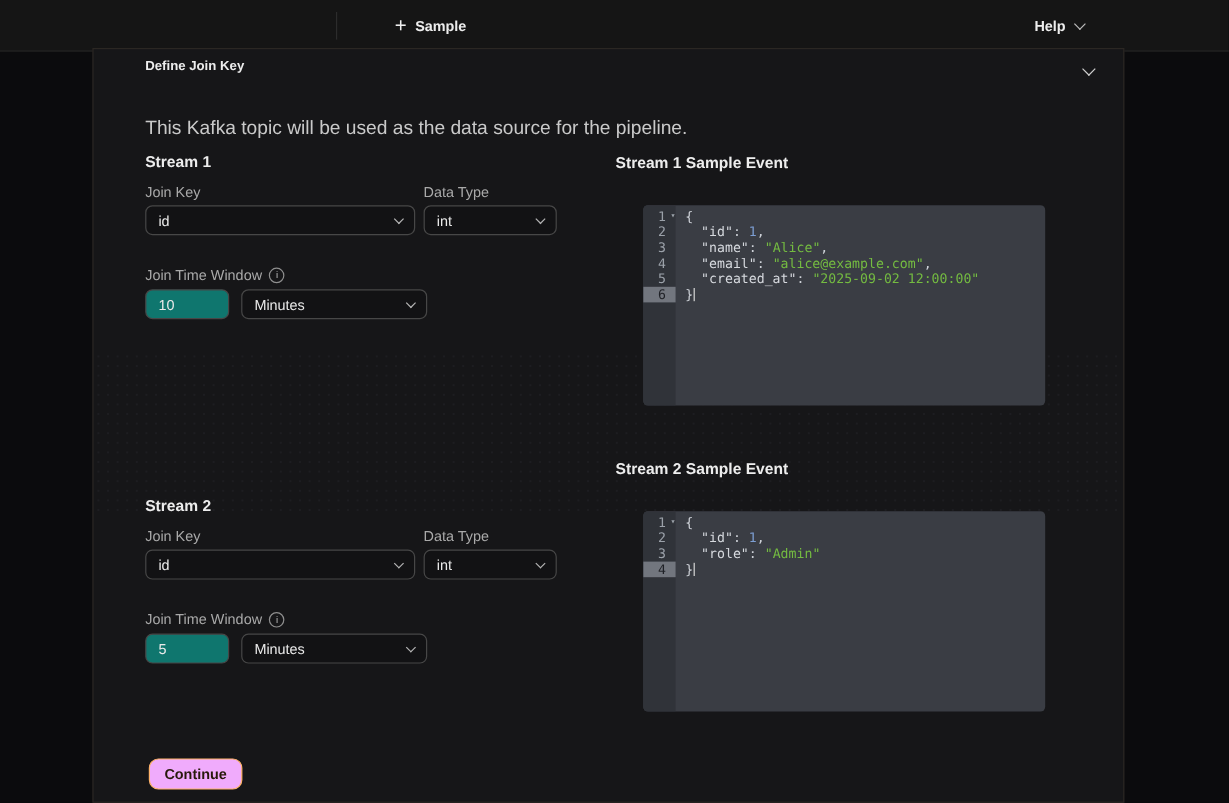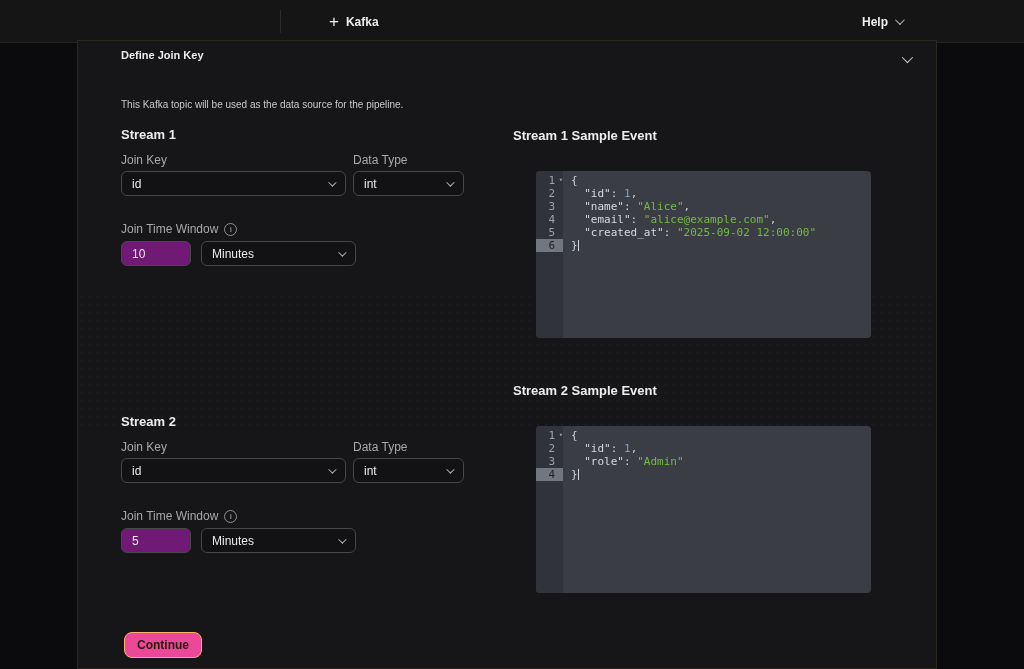--- a/index.html
+++ b/index.html
@@ -34,40 +34,40 @@
   
   .panel { position:absolute; left:77px; top:40px; width:860px; height:629px;
     background:#161618; border:1px solid #2b2723; }
   .dots-band { position:absolute; left:0; top:252px; width:100%; height:135px; pointer-events:none;
     background-image:radial-gradient(circle,#232328 1px, transparent 1.2px);
     background-size:8px 8px; opacity:.55; }
   .panel-title { position:absolute; left:43px; top:8px; font-size:11px; font-weight:700; color:#ededed; }
   .panel-chevron { position:absolute; left:819px; top:9px; width:18px; height:18px;
     display:flex; align-items:center; justify-content:center; cursor:pointer; }
   .panel-chevron .chev { width:8px; height:8px; border-color:#cfcfcf; }
-  .panel-desc { position:absolute; left:43px; top:58px; font-size:10px; color:#c9c9c9; }
+  .panel-desc { position:absolute; left:43px; top:58px; font-size:16px; color:#c9c9c9; }
 
   
   .stream-form { position:absolute; left:43px; width:345px; height:180px; }
   .stream-form.s1 { top:86px; }
   .stream-form.s2 { top:341px;margin-top:32px; }
   .stream-heading { position:absolute; left:0; top:0; font-size:13px; font-weight:700; color:#ededed; }
   .field-label { position:absolute; font-size:12px; color:#a9a9a9; }
   .lbl-joinkey { left:0; top:26px; }
   .lbl-datatype { left:232px; top:26px; }
   .lbl-jtw { left:0; top:95px; display:flex; align-items:center; gap:6px; }
   .info-icon { width:13px; height:13px; border:1px solid #8f8f8f; border-radius:50%;
     display:inline-flex; align-items:center; justify-content:center; font-size:8px; color:#bdbdbd; cursor:pointer; }
   .select-box, .text-input { position:absolute; height:25px; background:#121214;
     border:1px solid #474747; border-radius:6px; display:flex; align-items:center;
     padding:0 10px; font-size:12px; color:#eaeaea; cursor:pointer; }
   .select-box .chev { position:absolute; right:11px; width:6px; height:6px; border-color:#b5b5b5; }
   .sel-joinkey { left:0; top:44px; width:225px; }
   .sel-datatype { left:232px; top:44px; width:111px; }
-  .inp-jtw { left:0; top:114px; width:70px; cursor:text; background:#701a75; font-family:"Liberation Sans",sans-serif; }
+  .inp-jtw { left:0; top:114px; width:70px; cursor:text; background:#0f766e; font-family:"Liberation Sans",sans-serif; }
   input.text-input { outline:none; }
   .sel-unit { left:80px; top:114px; width:155px; }
 
   
   .sample-heading { position:absolute; left:435px; font-size:13px; font-weight:700; color:#ededed; }
   .sample-heading.s1 { top:87px; }
   .sample-heading.s2 { top:342px; }
   .code-editor { position:absolute; left:458px; width:335px; height:167px; background:#3a3d44;
     border-radius:4px; display:flex; overflow:hidden;
     font-family:"DejaVu Sans Mono", monospace; font-size:11px; line-height:13px; }
@@ -80,31 +80,31 @@
   .code-area { flex:1; padding:3px 0 0 8px; cursor:text; }
   .cline { height:13px; white-space:pre; }
   .tok-plain { color:#cdd1d7; }
   .tok-key { color:#d6d9de; }
   .tok-str { color:#74bb41; }
   .tok-num { color:#7d9fd4; }
   .cursor { display:inline-block; width:1px; height:11px; background:#d6d6d6; vertical-align:-2px; }
 
   
   .continue-btn { position:absolute; left:46px; top:591px; height:26px; padding:0 12px;
-    background:#ec4899; border:1px solid #ffb36a; border-radius:8px;
+    background:#f0abfc; border:1px solid #ffb36a; border-radius:8px;
     font-family:"Liberation Sans",sans-serif; font-size:12px; font-weight:700; color:#27190a; cursor:pointer; }
 </style>
 </head>
 <body>
 
 <div class="navbar">
   <div class="nav-divider"></div>
   <div class="nav-item nav-create">
     <span class="plus-glyph">+</span>
-    <span>Kafka</span>
+    <span>Sample</span>
   </div>
   <div class="nav-item nav-help">
     <span>Help</span>
     <span class="chev"></span>
   </div>
 </div>
 
 <div class="panel">
   <div class="dots-band"></div>
 

